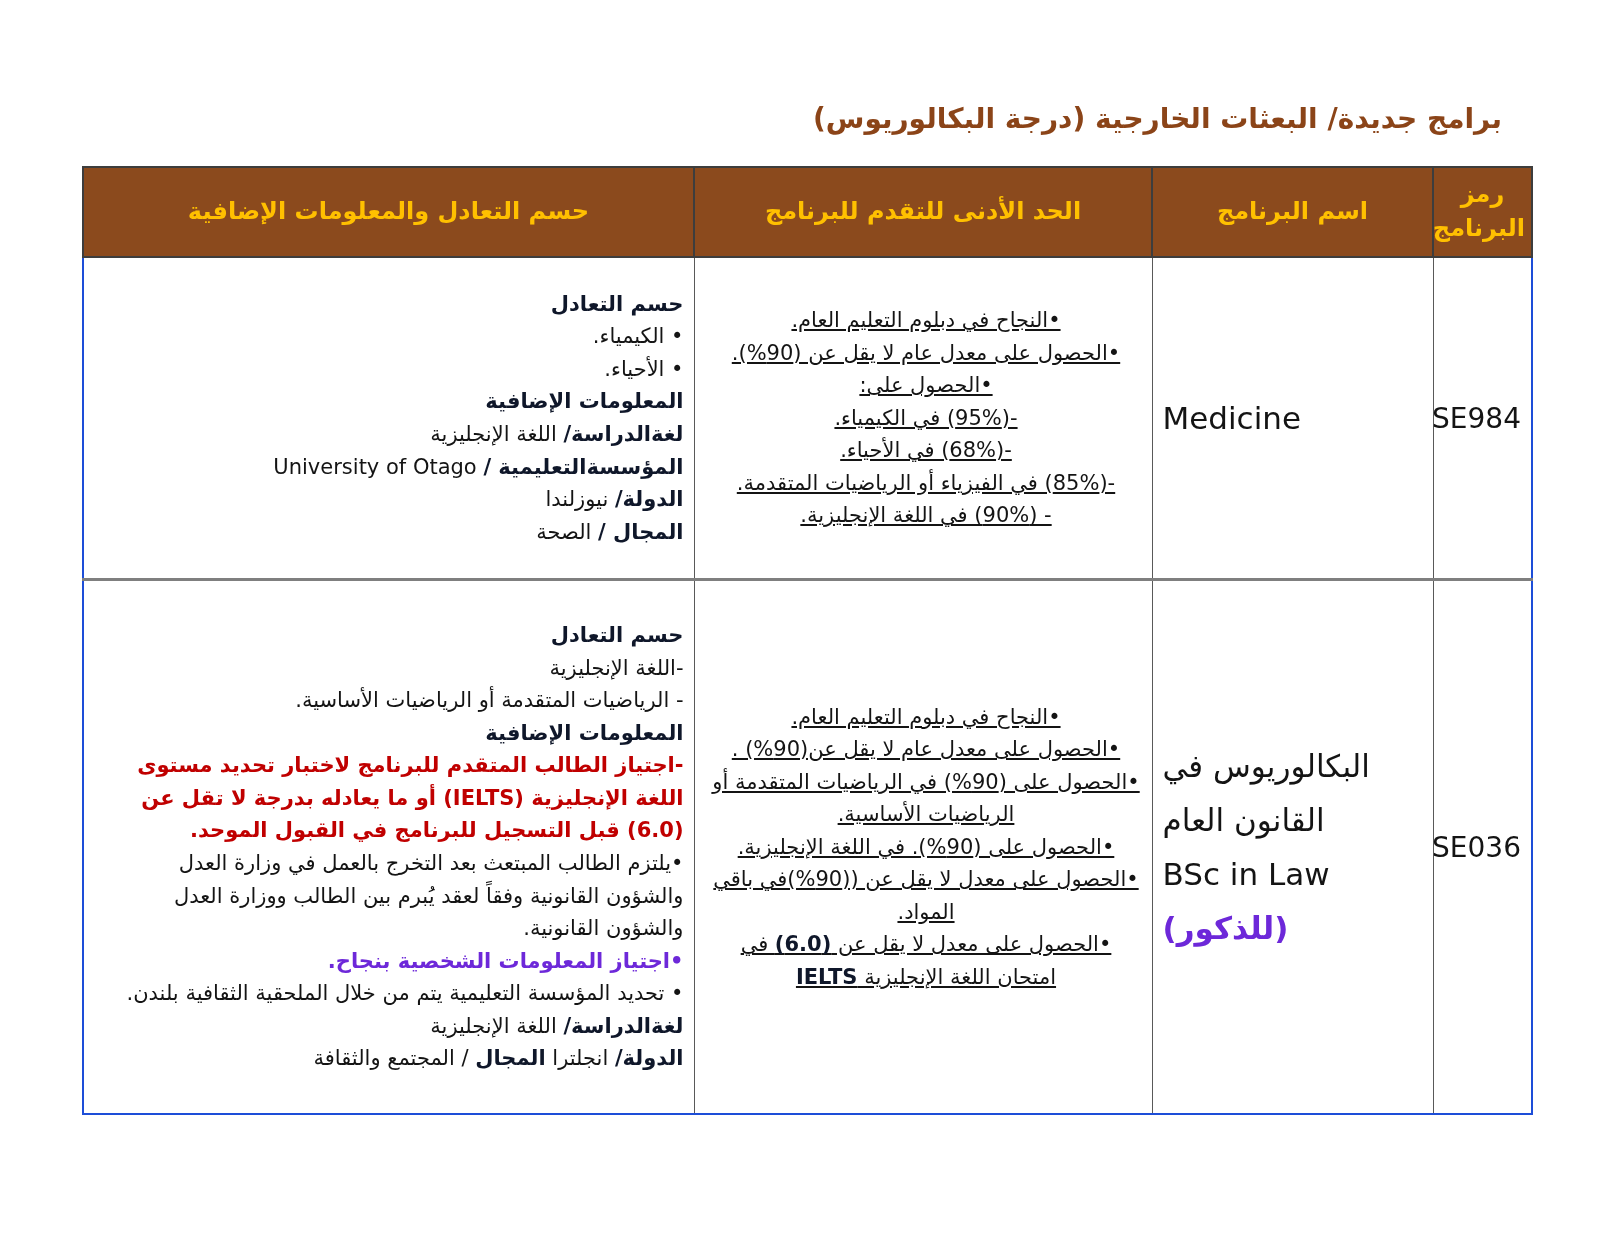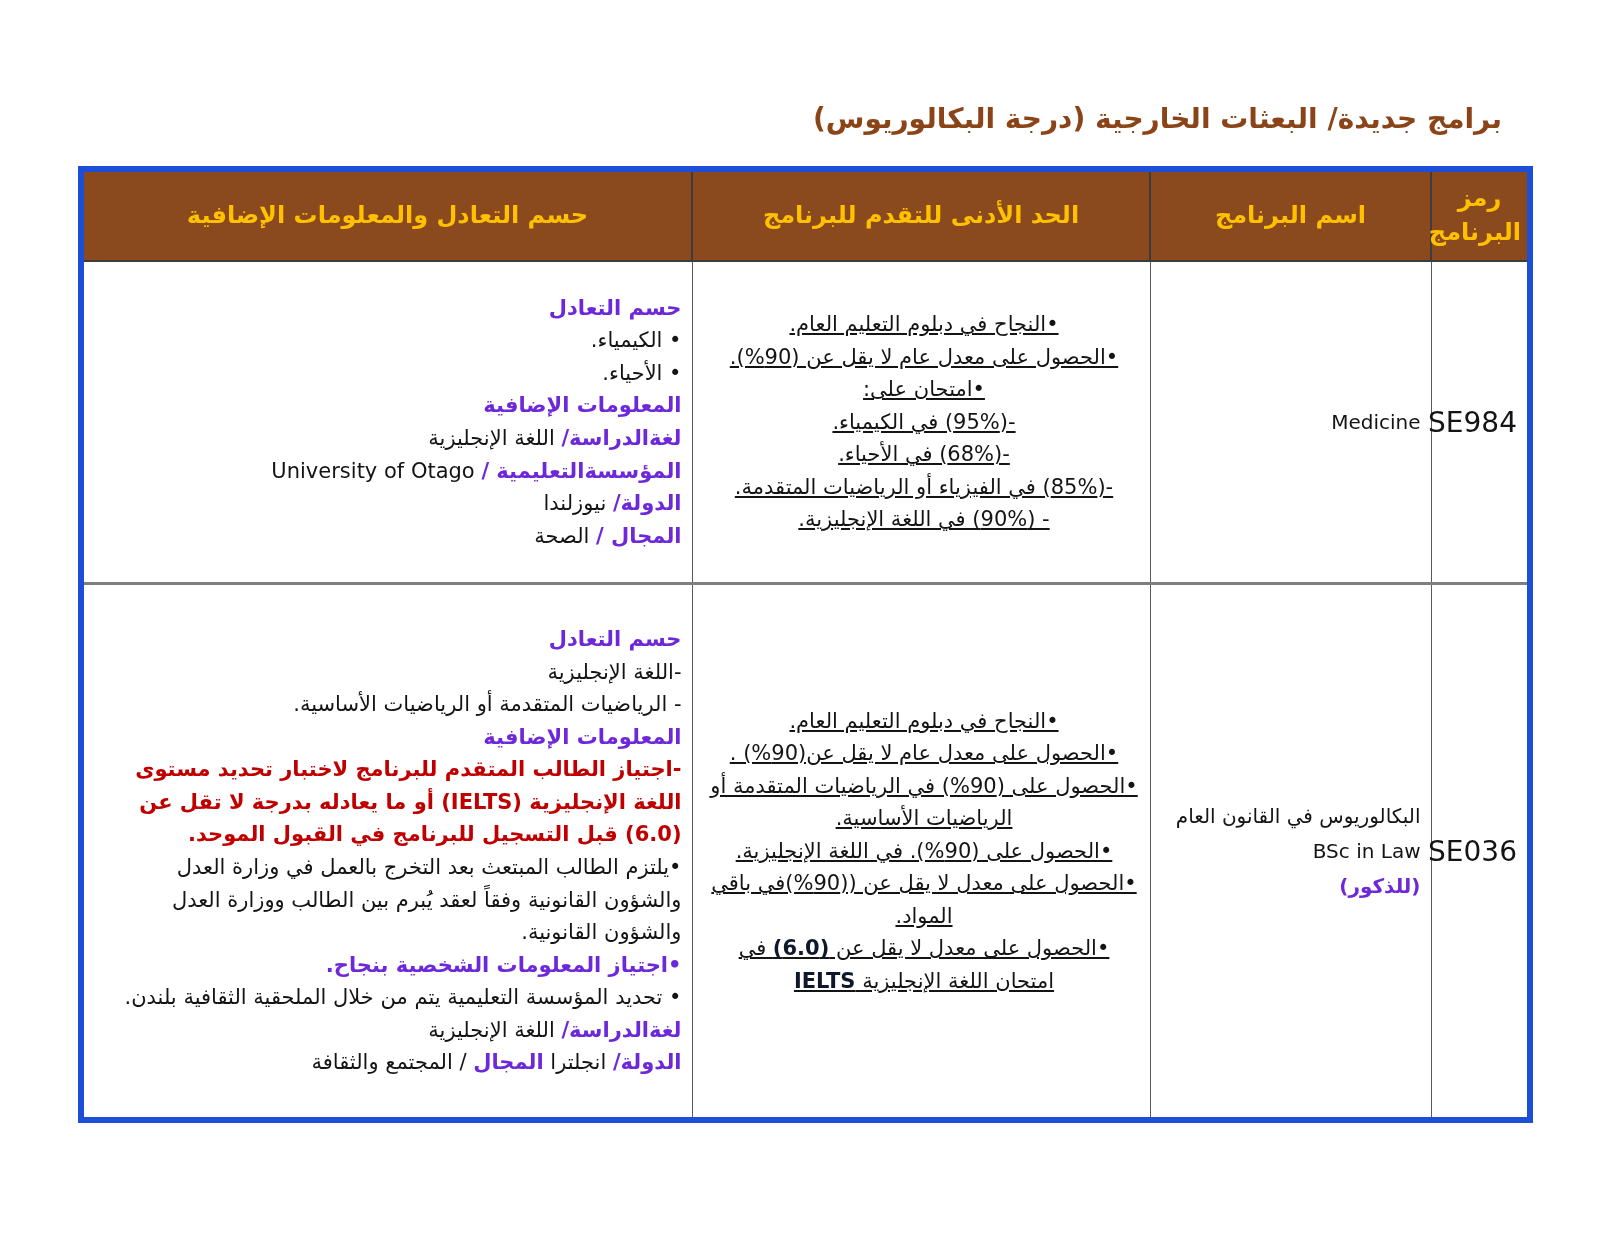--- a/index.html
+++ b/index.html
@@ -12,47 +12,47 @@
   .doc-title{
     position:absolute;top:102px;right:98px;left:98px;
     text-align:right;
     font-size:28px;font-weight:bold;color:#8B4418;
   }
   table.program-table{
     position:absolute;top:166px;right:67px;
     width:1449px;
     border-collapse:collapse;table-layout:fixed;
     direction:rtl;
-    border:6px solid #1d4ed8;
+    border:2px solid #1d4ed8;
   }
   th{
     background:#8B4A1D;color:#FFC000;
     font-size:24px;font-weight:bold;
     text-align:center;vertical-align:middle;
     height:84px;line-height:1.4;
     border:2px solid #3d3d3d;
     padding:2px 6px;
   }
   td{
     border:1px solid #595959;
     vertical-align:middle;
     font-size:21px;color:#141414;
     padding:10px 10px;
     background:#ffffff;
   }
   tr.row-1 td{height:300px;}
   tr.row-2 td{height:512px;}
   tr.row-2 td{border-top:3px solid #7f7f7f;}
   .cell-code{text-align:center;font-size:28px;}
-  .cell-name{text-align:right;font-size:20px;}
+  .cell-name{text-align:left;font-size:31px;}
   .cell-name .line{line-height:1.75;}
   .cell-req{text-align:center;padding-left:16px;text-decoration:underline;}
   .cell-info{text-align:right;padding-left:14px;}
   .line{line-height:1.55;}
-  .c-brown{color:#6d28d9;font-weight:bold;}
+  .c-brown{color:#0f172a;font-weight:bold;}
   .c-red{color:#C00000;font-weight:bold;}
   .c-red2{color:#6d28d9;font-weight:bold;}
   .c-bold{font-weight:bold;color:#0f172a;}
 </style>
 </head>
 <body>
 
 <div class="page">
 
   <div class="doc-title">برامج جديدة/ البعثات الخارجية (درجة البكالوريوس)</div>
@@ -74,21 +74,21 @@
     </thead>
     <tbody>
       <tr class="row-1">
         <td class="cell-code">SE984</td>
         <td class="cell-name">
             <div class="line"><span>Medicine</span></div>
           </td>
         <td class="cell-req">
             <div class="line"><span>•النجاح في دبلوم التعليم العام.</span></div>
             <div class="line"><span>•الحصول على معدل عام لا يقل عن (90%).</span></div>
-            <div class="line"><span>•امتحان على:</span></div>
+            <div class="line"><span>•الحصول على:</span></div>
             <div class="line"><span>-(95%) في الكيمياء.</span></div>
             <div class="line"><span>-(68%) في الأحياء.</span></div>
             <div class="line"><span>-(85%) في الفيزياء أو الرياضيات المتقدمة.</span></div>
             <div class="line"><span>- (90%) في اللغة الإنجليزية.</span></div>
           </td>
         <td class="cell-info">
             <div class="line"><span class="c-brown">حسم التعادل</span></div>
             <div class="line"><span>• الكيمياء.</span></div>
             <div class="line"><span>• الأحياء.</span></div>
             <div class="line"><span class="c-brown">المعلومات الإضافية</span></div>

